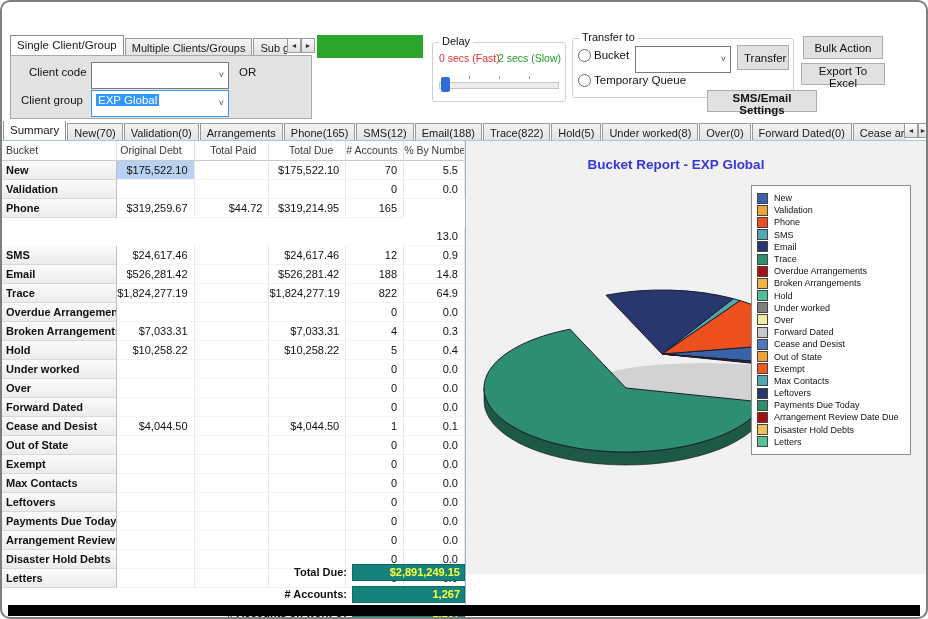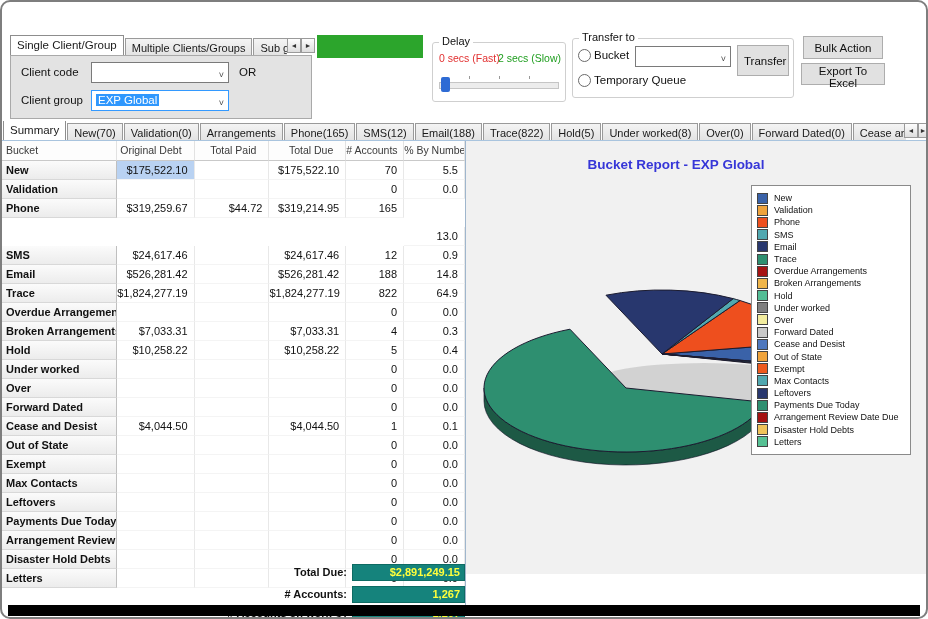--- a/index.html
+++ b/index.html
@@ -21,21 +21,21 @@
   .tabs .tab.active{background:#fff;height:21px;border-color:#8d8d8d;font-size:11.5px;}
   .main-tabs{left:8px;top:32px;width:277px;height:22px;}
   .bucket-tabs{left:1px;top:119px;width:903px;height:20px;border-bottom:1px solid #a9c4de;}
   .tab-arrow{position:absolute;box-sizing:border-box;width:14px;height:15px;border:1px solid #9a9a9a;
     background:linear-gradient(#fdfdfd,#dedede);font-size:7px;color:#333;text-align:center;line-height:13px;}
   .arrow-left::before{content:"◄"}.arrow-right::before{content:"►"}
   
   .client-panel{position:absolute;left:8px;top:53px;width:300px;height:62px;background:#e3e3e3;
     border:1px solid #a9a9a9;}
   .lbl{position:absolute;font-size:11.5px;color:#111;}
-  .combo{position:absolute;box-sizing:border-box;background:#fff;border:1px solid #7a7a7a;height:21px;
+  .combo{position:absolute;box-sizing:border-box;background:#fff;border:1px solid #7a7a7a;height:27px;
     font-size:11.5px;line-height:19px;padding-left:4px;}
   .combo .arr{position:absolute;right:4px;top:3px;font-size:9px;color:#444;}
   .combo .arr::before{content:"˅";}
   .combo.focused{border:1px solid #3399ff;}
   .combo .sel{background:#2f97fd;color:#fff;padding:0 2px;}
   .greenbar{position:absolute;left:315px;top:33px;width:106px;height:23px;background:#2ca52c;}
   .push-btn{position:absolute;box-sizing:border-box;border:1px solid #adadad;background:#e1e1e1;
     font-size:11.5px;color:#111;text-align:center;}
   .groupbox{position:absolute;border:1px solid #cfcfcf;border-radius:3px;}
   .groupbox .cap{position:absolute;top:-8px;left:6px;background:#fff;padding:0 3px;font-size:11px;color:#111;}
@@ -85,21 +85,21 @@
 
   <div class="tabs main-tabs" id="mainTabs">
       <div class="tab active">Single Client/Group</div>
       <div class="tab">Multiple Clients/Groups</div>
       <div class="tab">Sub groups</div>
     </div>
   <div class="tab-arrow arrow-left" style="left:285px;top:36px;"></div>
   <div class="tab-arrow arrow-right" style="left:299px;top:36px;"></div>
 
   <div class="client-panel">
-    <span class="lbl" style="left:10px;top:10px;">Client code</span>
+    <span class="lbl" style="left:18px;top:10px;">Client code</span>
     <div class="combo" style="left:80px;top:6px;width:138px;">
       <span></span><span class="arr"></span>
     </div>
     <span class="lbl" style="left:228px;top:10px;">OR</span>
     <span class="lbl" style="left:10px;top:38px;">Client group</span>
     <div class="combo focused" style="left:80px;top:34px;width:138px;">
       <span class="sel">EXP Global</span><span class="arr"></span>
     </div>
   </div>
 
@@ -118,27 +118,28 @@
     </div>
   </div>
 
   <div class="groupbox" style="left:570px;top:36px;width:220px;height:58px;">
     <span class="cap">Transfer to</span>
     <span class="radio" style="left:5px;top:10px;"></span>
     <span class="lbl" style="left:21px;top:10px;">Bucket</span>
     <div class="combo" style="left:62px;top:7px;width:96px;">
       <span></span><span class="arr"></span>
     </div>
-    <button class="push-btn" style="left:164px;top:6px;width:52px;height:31px;position:absolute;">Transfer</button>
+    <button class="push-btn" style="left:164px;top:6px;width:52px;height:25px;position:absolute;">Transfer</button>
     <span class="radio" style="left:5px;top:35px;"></span>
     <span class="lbl" style="left:21px;top:35px;">Temporary Queue</span>
   </div>
 
   <button class="push-btn" style="left:801px;top:34px;width:80px;height:23px;">Bulk Action</button>
   <button class="push-btn" style="left:799px;top:61px;width:84px;height:22px;">Export To Excel</button>
+  <button class="push-btn" style="left:705px;top:88px;width:110px;height:22px;font-weight:bold;">SMS/Email Settings</button>
 
   <div class="tabs bucket-tabs" id="bucketTabs">
       <div class="tab active">Summary</div>
       <div class="tab">New(70)</div>
       <div class="tab">Validation(0)</div>
       <div class="tab">Arrangements</div>
       <div class="tab">Phone(165)</div>
       <div class="tab">SMS(12)</div>
       <div class="tab">Email(188)</div>
       <div class="tab">Trace(822)</div>

